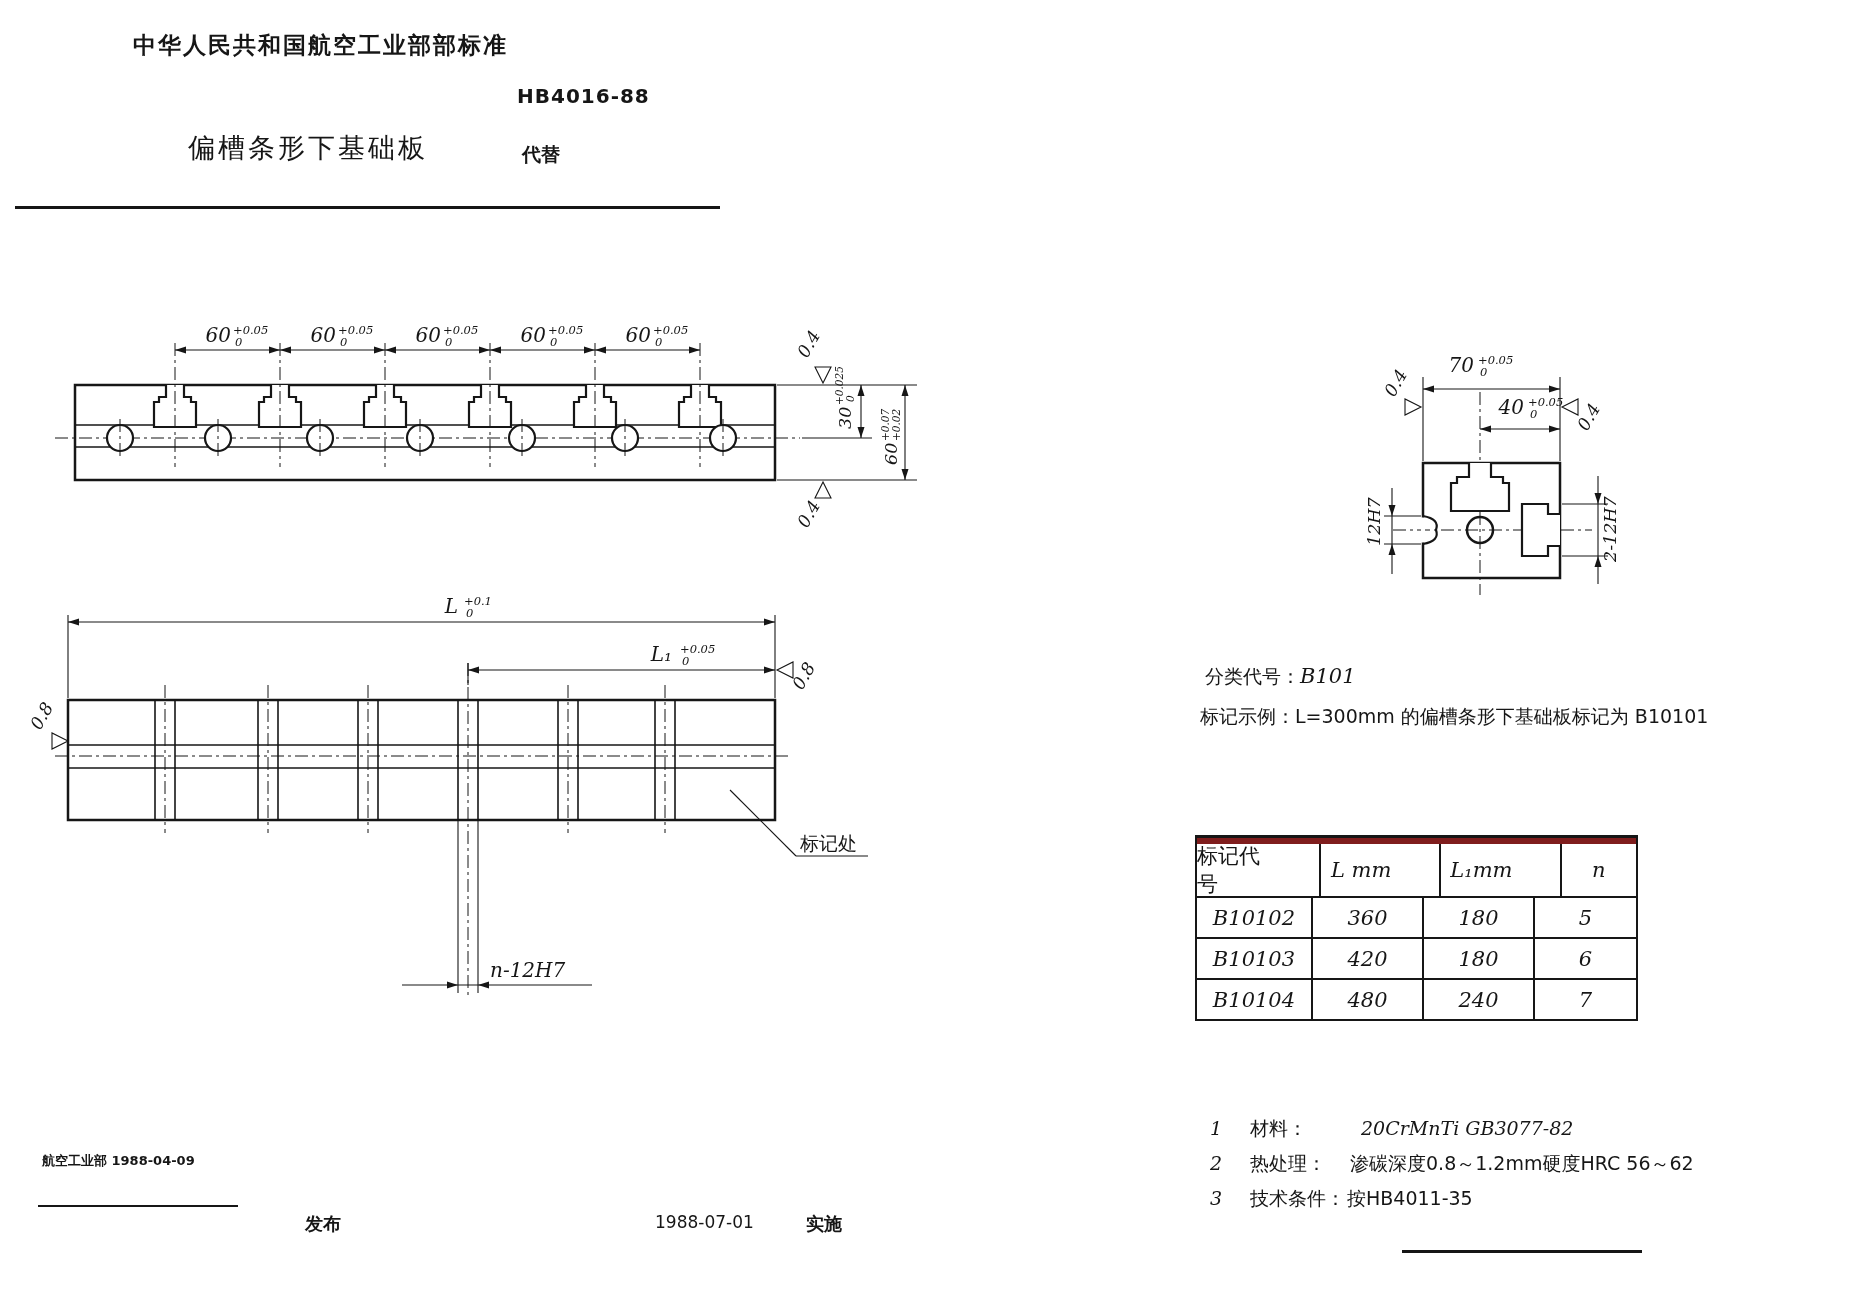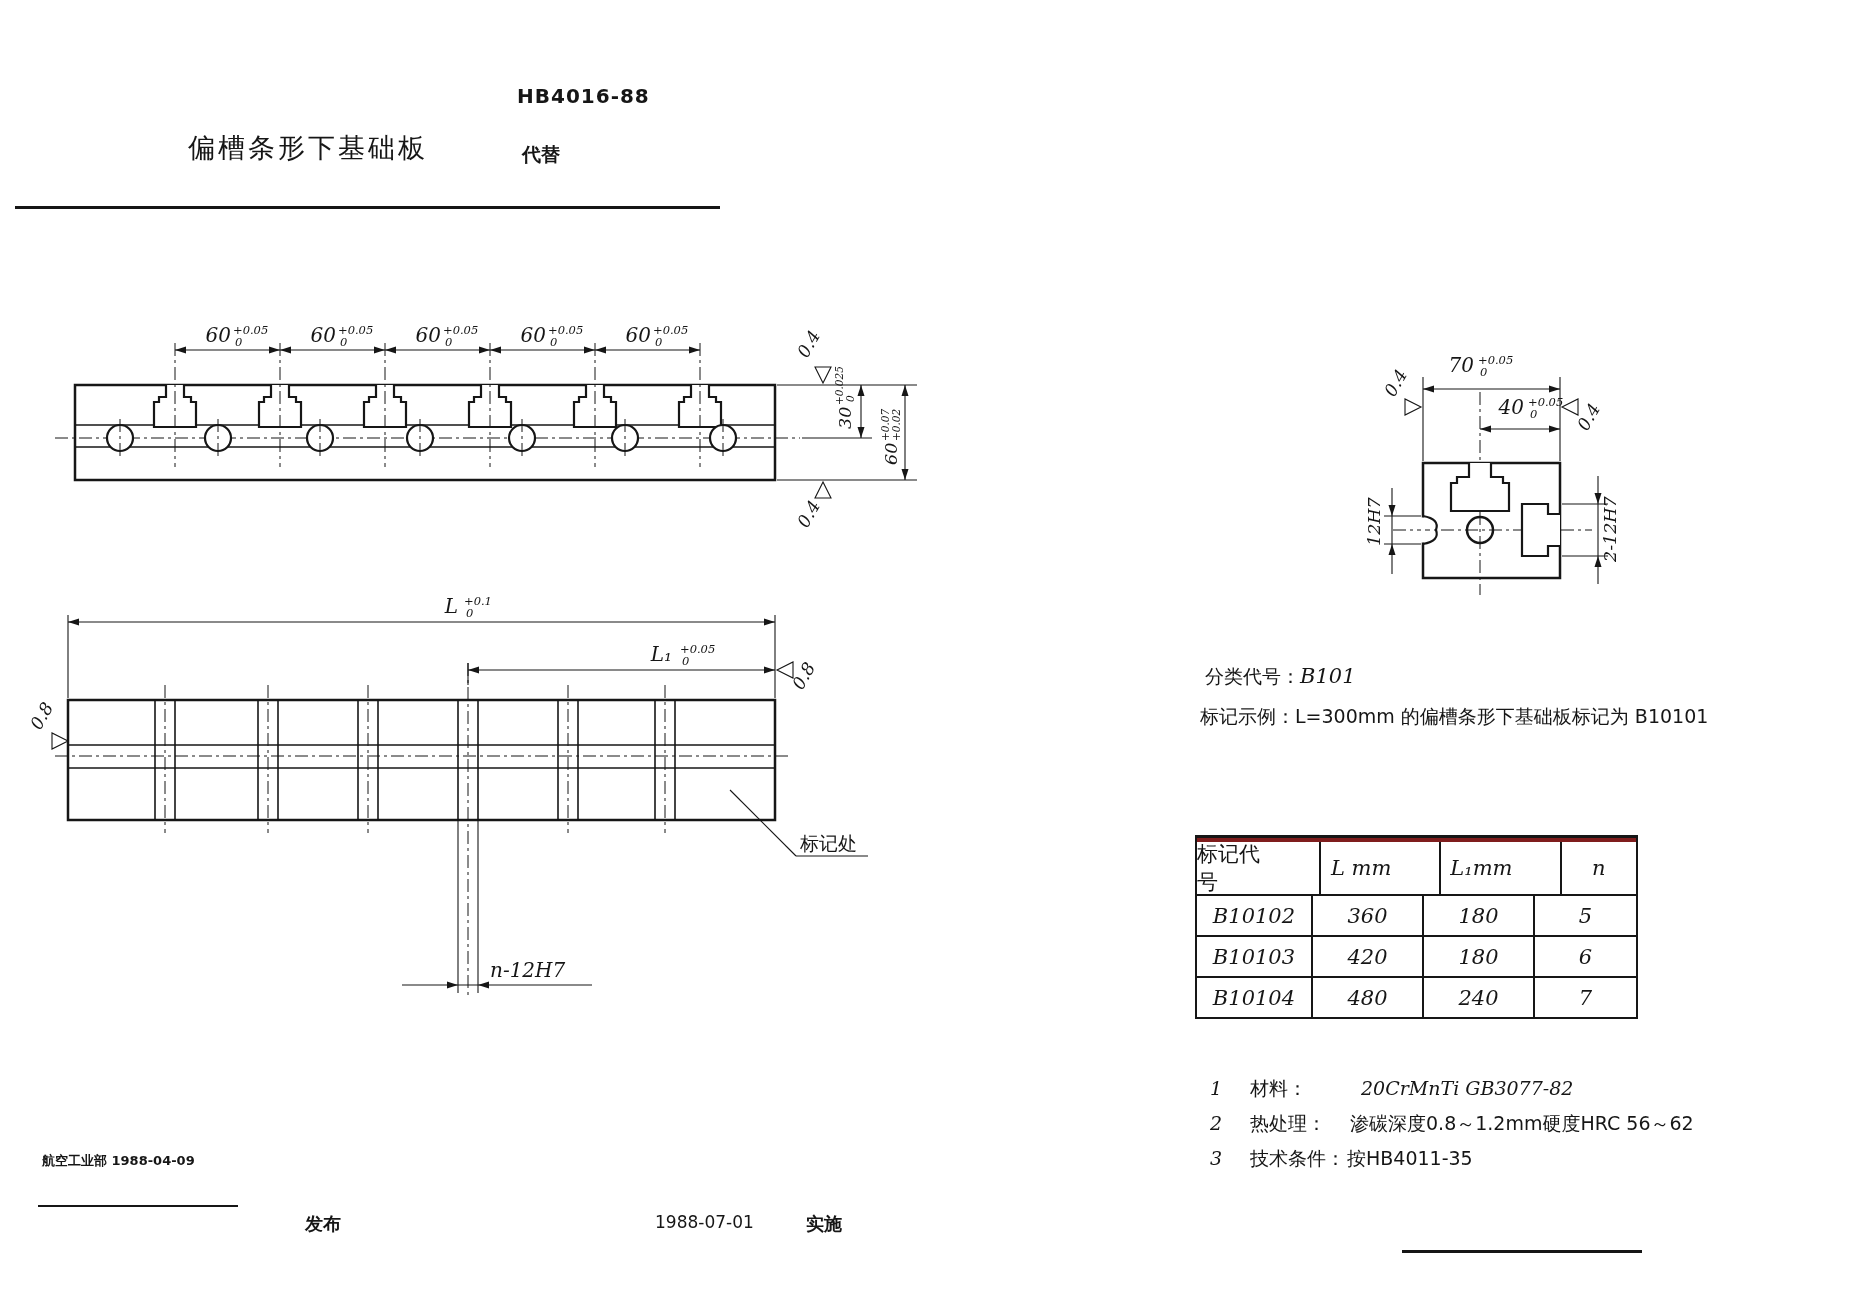--- a/index.html
+++ b/index.html
@@ -23,42 +23,43 @@
   .whl{fill:#ffffff;stroke:#161616;stroke-width:2.2;stroke-linejoin:miter;}
   text.dim{font-family:"DejaVu Serif",serif;font-style:italic;font-size:20px;fill:#161616;}
   text.dimv{font-family:"DejaVu Serif",serif;font-style:italic;font-size:17.5px;fill:#161616;}
   text.tol{font-family:"DejaVu Serif",serif;font-style:italic;font-size:11.5px;fill:#161616;}
   text.tolv{font-family:"DejaVu Serif",serif;font-style:italic;font-size:10.5px;fill:#161616;}
   text.cjksvg{font-family:"DejaVu Sans",sans-serif;font-size:19px;fill:#161616;}
   
   .spec-table{position:absolute;left:1195px;top:835px;width:443px;
     border:2px solid #161616;border-top:3px solid #161616;box-sizing:border-box;}
   .trow{display:flex;height:39px;border-top:2px solid #161616;}
-  .trow.thead{height:52px;border-top:4px solid #7f1d1d;gap:38px;}
+  .trow.thead{height:52px;border-top:6px solid #7f1d1d;gap:38px;}
   .tc{box-sizing:border-box;border-left:2px solid #161616;display:flex;
       align-items:center;justify-content:center;font-size:21px;}
   .tc.c0{border-left:none;width:115px;}
   .tc.c1{width:112px;}
   .tc.c2{width:112px;}
   .tc.c3{width:104px;}
   .thead .tc{font-size:21px;}
   
   .clsline{position:absolute;font-size:19px;white-space:nowrap;}
-  .note{position:absolute;font-size:19px;white-space:nowrap;}
+  .note{position:absolute;font-size:19px;white-space:nowrap;margin-top:40px;}
   .nno{display:inline-block;width:40px;font-family:"DejaVu Serif",serif;font-style:italic;}
   .gap1{margin-left:54px;}
   .gap2{margin-left:24px;}
   .gap3{margin-left:2px;}
   .ftxt{position:absolute;font-size:18px;white-space:nowrap;}
 </style>
 </head>
 <body>
 
 <div class="abs" style="left:0;top:0;width:1850px;height:1294px;">
 
+  <div class="abs cjk bold nowrap" style="left:133px;top:30px;font-size:23px;letter-spacing:2px;">中华人民共和国航空工业部部标准</div>
   <div class="abs bold nowrap" style="left:517px;top:84px;font-size:20px;letter-spacing:1px;">HB4016-88</div>
   <div class="abs cjk nowrap" style="left:188px;top:130px;font-size:27px;letter-spacing:3px;">偏槽条形下基础板</div>
   <div class="abs cjk bold nowrap" style="left:522px;top:142px;font-size:19px;">代替</div>
   <div class="rule" style="left:15px;top:206px;width:705px;height:2.5px;"></div>
 
   <svg style="left:55px;top:295px;" width="880" height="250" viewBox="0 0 880 250">
     <g>
       <rect class="s25" x="20" y="90" width="700" height="95"></rect>
     </g>
     <g>

